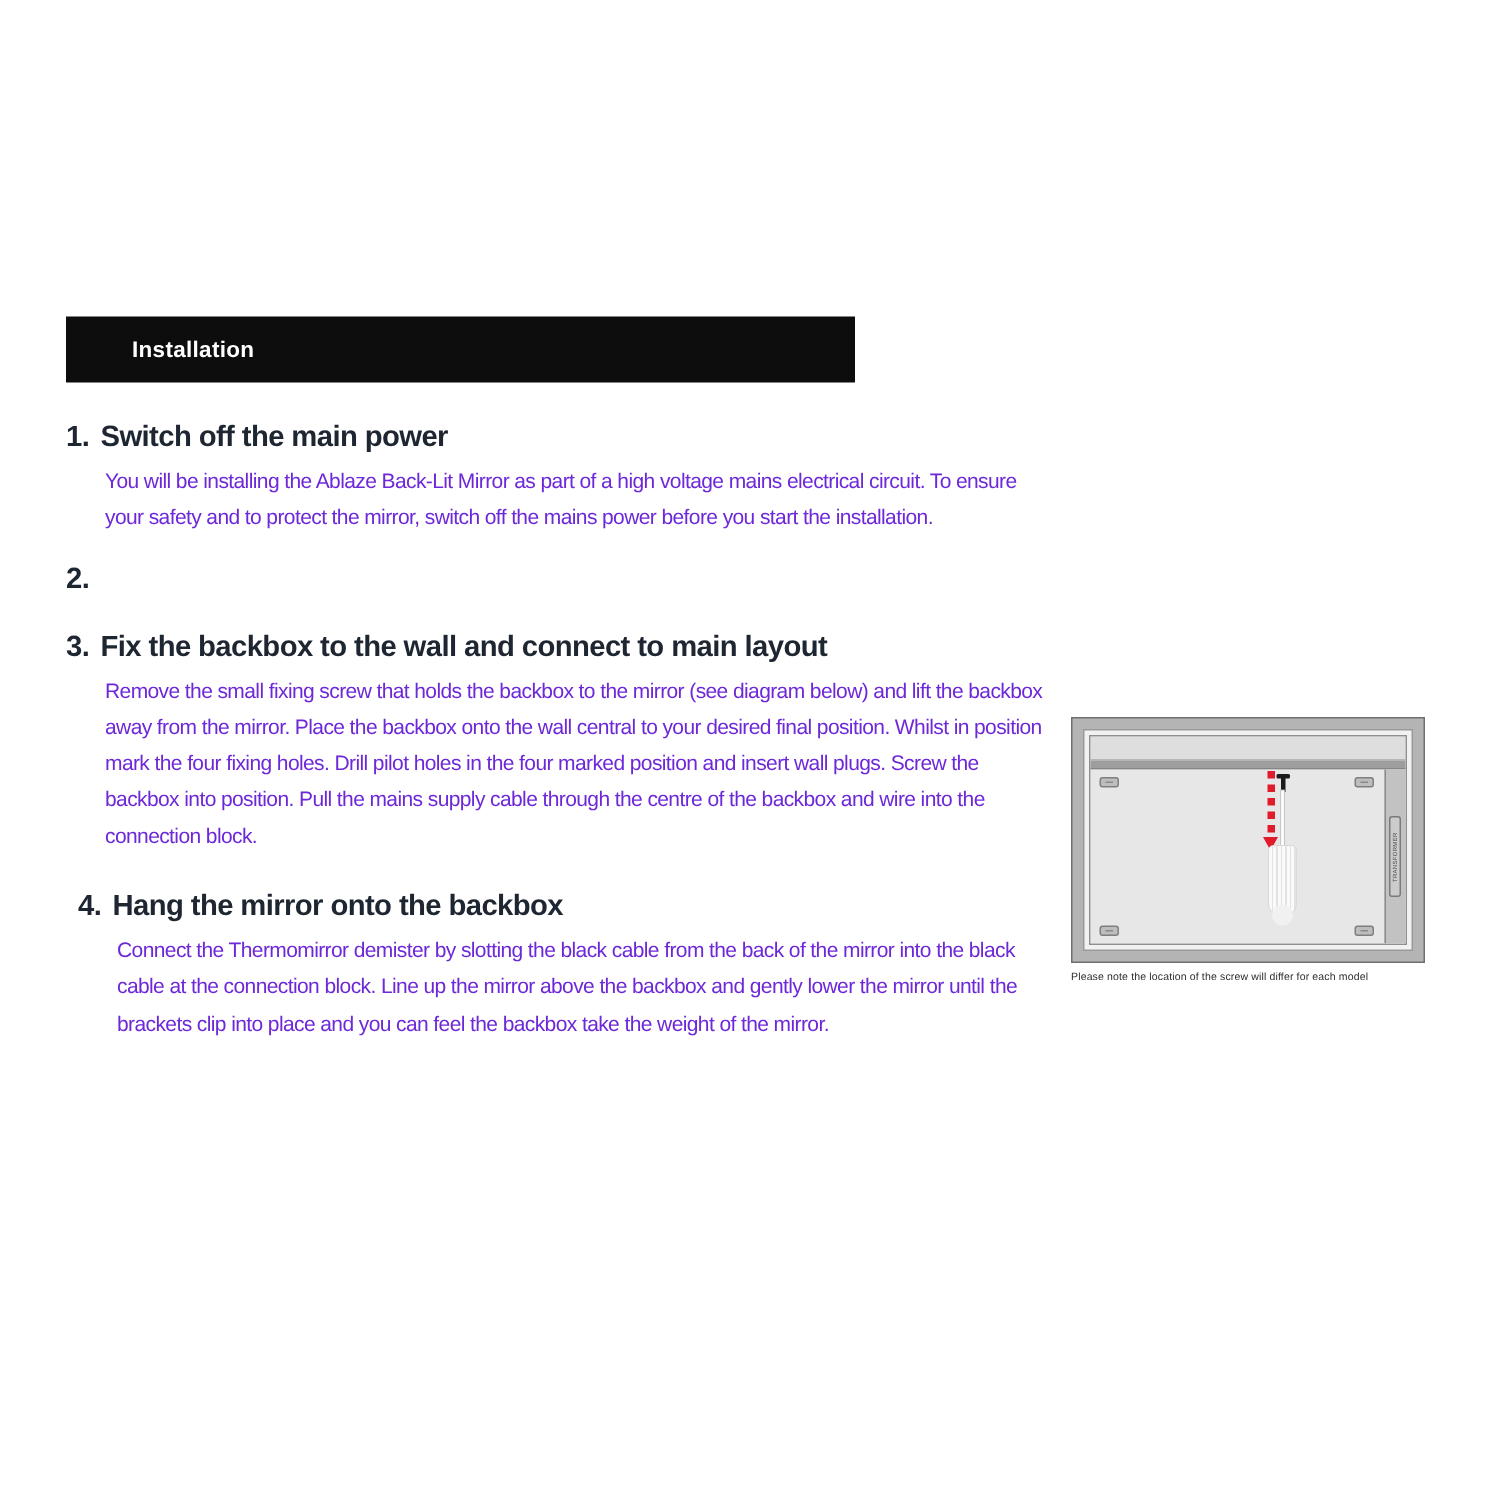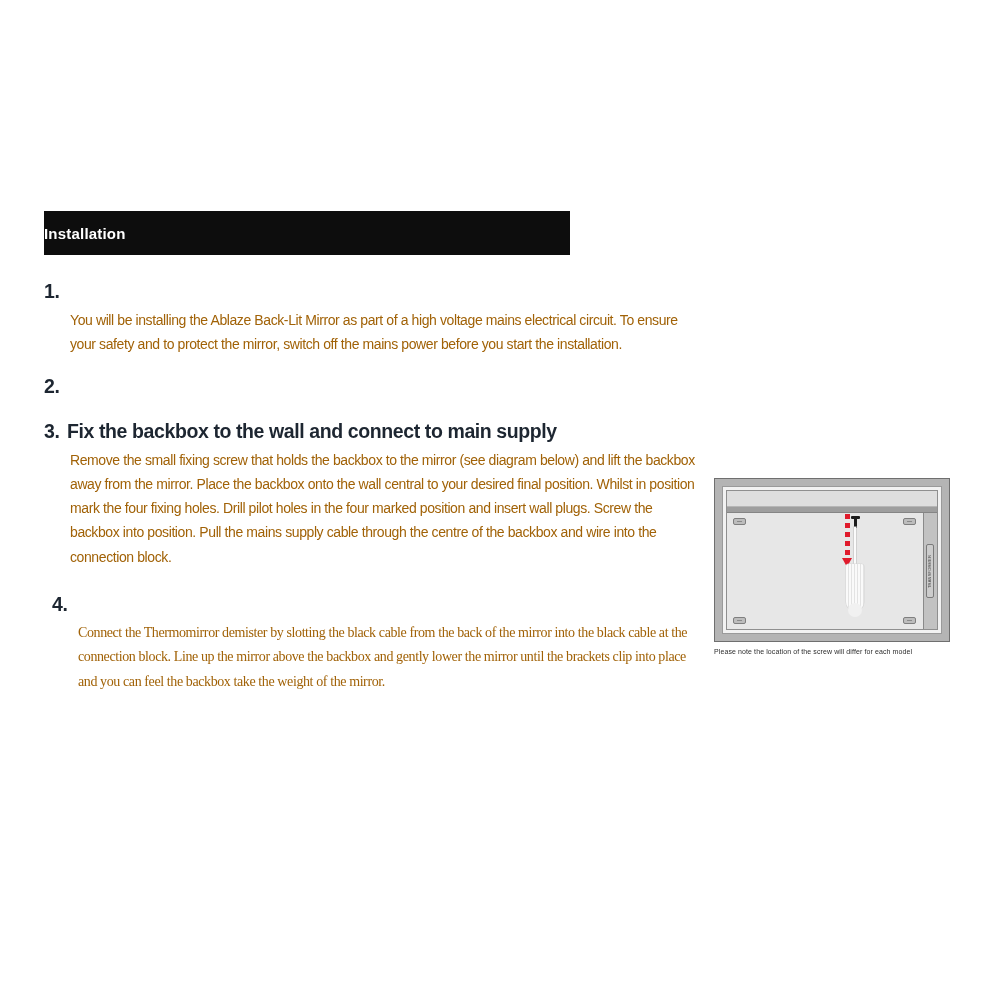--- a/index.html
+++ b/index.html
@@ -5,33 +5,33 @@
   * { margin:0; padding:0; box-sizing:border-box; }
   html,body { width:1000px; height:1000px; background:#ffffff;
     font-family:"Liberation Sans", sans-serif; }
   .page { position:relative; width:1000px; height:1000px; background:#fff; overflow:hidden; }
 
   
   .content { position:absolute; left:44px; top:211px; width:650px; }
 
   .header-bar { width:526px; height:44px; background:#0d0d0d; display:flex; align-items:center; }
   .header-bar .header-label { color:#ffffff; font-weight:bold; font-size:15px;
-    letter-spacing:0.2px; }
+    padding-left:44px; letter-spacing:0.2px; }
 
   .step { margin-top:24px; }
   .step.s2 { margin-top:17px; }
   .step.s3 { margin-top:21px; }
   .step.s4 { margin-top:23px; margin-left:8px; }
 
   .step-heading { display:flex; align-items:baseline; font-weight:bold; font-size:19.5px;
     color:#1d2631; letter-spacing:-0.4px; line-height:24px; }
   .step-num { width:23px; flex:0 0 auto; }
   .step-body { margin-left:26px; margin-top:5px; width:628px; font-size:14px;
-    letter-spacing:-0.4px; line-height:24.3px; color:#a16207; }
-  .step.s4 .step-body { width:622px;font-family:Liberation Serif, serif; }
+    letter-spacing:-0.4px; line-height:24.3px; color:#6d28d9; }
+  .step.s4 .step-body { width:622px; }
 
   
   .figure { position:absolute; left:714px; top:478px; width:236px; }
   .frame-outer { width:236px; height:164px; background:#b4b4b4; border:1px solid #6f6f6f; padding:7px; }
   .frame-inner { width:100%; height:100%; background:#f2f2f2; border:1px solid #9a9a9a; padding:3px; }
   .box-content { position:relative; width:100%; height:100%; border:1px solid #8f8f8f;
     background:#e7e7e7; display:flex; flex-direction:column; overflow:hidden; }
   .top-band { height:16px; background:#dedede; border-bottom:1px solid #b6b6b6; }
   .top-bar { height:6px; background:#9e9e9e; border-bottom:1px solid #858585; }
   .main-panel { position:relative; flex:1; background:#e7e7e7; }
@@ -84,41 +84,43 @@
 
   <div class="content">
 
     <div class="header-bar">
       <span class="header-label">Installation</span>
     </div>
 
     <div class="step s1">
       <div class="step-heading">
         <span class="step-num">1.</span>
+        <span class="step-title">Switch off the main power</span>
       </div>
       <div class="step-body">You will be installing the Ablaze Back-Lit Mirror as part of a high voltage mains electrical circuit. To ensure your safety and to protect the mirror, switch off the mains power before you start the installation.</div>
     </div>
 
     <div class="step s2">
       <div class="step-heading">
         <span class="step-num">2.</span>
       </div>
     </div>
 
     <div class="step s3">
       <div class="step-heading">
         <span class="step-num">3.</span>
-        <span class="step-title">Fix the backbox to the wall and connect to main supply</span>
+        <span class="step-title">Fix the backbox to the wall and connect to main layout</span>
       </div>
       <div class="step-body">Remove the small fixing screw that holds the backbox to the mirror (see diagram below) and lift the backbox away from the mirror. Place the backbox onto the wall central to your desired final position. Whilst in position mark the four fixing holes. Drill pilot holes in the four marked position and insert wall plugs. Screw the backbox into position. Pull the mains supply cable through the centre of the backbox and wire into the connection block.</div>
     </div>
 
     <div class="step s4">
       <div class="step-heading">
         <span class="step-num">4.</span>
+        <span class="step-title">Hang the mirror onto the backbox</span>
       </div>
       <div class="step-body">Connect the Thermomirror demister by slotting the black cable from the back of the mirror into the black cable at the connection block. Line up the mirror above the backbox and gently lower the mirror until the brackets clip into place and you can feel the backbox take the weight of the mirror.</div>
     </div>
 
   </div>
 
   <div class="figure">
     <div class="frame-outer">
       <div class="frame-inner">
         <div class="box-content">

